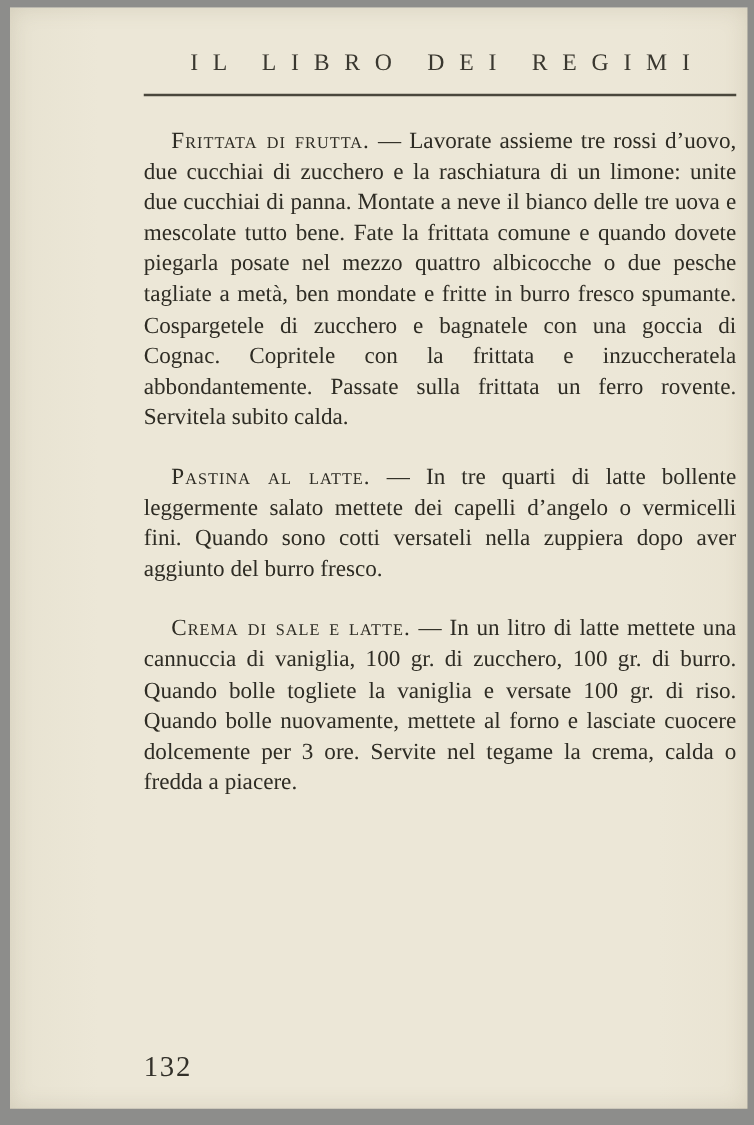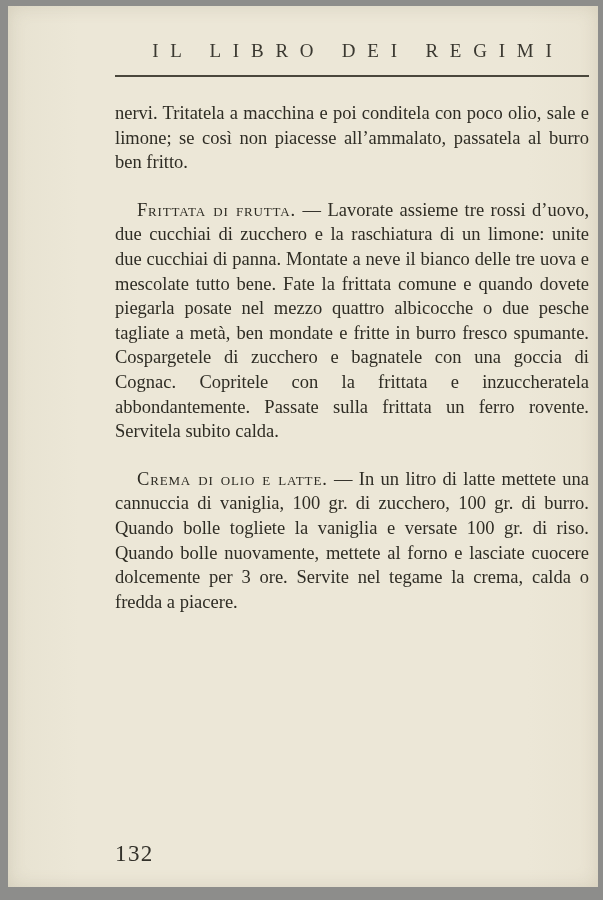--- a/index.html
+++ b/index.html
@@ -87,27 +87,27 @@
 <div class="paper">
 
   <div class="textblock">
 
     <h1 class="running-header">IL LIBRO DEI REGIMI</h1>
 
     <div class="header-rule"></div>
 
     <div class="bodytext">
 
-      <p class="continuation">nervi. Tritatela a macchina e poi conditela con poco olio, sale e limone; se così non piacesse all’ammalato, passatela al burro ben fritto.</p>
 
       <p class="recipe"><span class="lead">Frittata di frutta.</span> <span>— Lavorate assieme tre rossi d’uovo, due cucchiai di zucchero e la raschiatura di un limone: unite due cucchiai di panna. Montate a neve il bianco delle tre uova e mescolate tutto bene. Fate la frittata comune e quando dovete piegarla posate nel mezzo quattro albicocche o due pesche tagliate a metà, ben mondate e fritte in burro fresco spumante. Cospargetele di zucchero e bagnatele con una goccia di Cognac. Copritele con la frittata e inzuccheratela abbondantemente. Passate sulla frittata un ferro rovente. Servitela subito calda.</span></p>
 
 
+      <p class="recipe"><span class="lead">Pastina al latte.</span> <span>— In tre quarti di latte bollente leggermente salato mettete dei capelli d’angelo o vermicelli fini. Quando sono cotti versateli nella zuppiera dopo aver aggiunto del burro fresco.</span></p>
 
-      <p class="recipe"><span class="lead">Crema di olio e latte.</span> <span>— In un litro di latte mettete una cannuccia di vaniglia, 100 gr. di zucchero, 100 gr. di burro. Quando bolle togliete la vaniglia e versate 100 gr. di riso. Quando bolle nuovamente, mettete al forno e lasciate cuocere dolcemente per 3 ore. Servite nel tegame la crema, calda o fredda a piacere.</span></p>
+      <p class="recipe"><span class="lead">Crema di sale e latte.</span> <span>— In un litro di latte mettete una cannuccia di vaniglia, 100 gr. di zucchero, 100 gr. di burro. Quando bolle togliete la vaniglia e versate 100 gr. di riso. Quando bolle nuovamente, mettete al forno e lasciate cuocere dolcemente per 3 ore. Servite nel tegame la crema, calda o fredda a piacere.</span></p>
 
     </div>
 
   </div>
 
   <div class="page-footer">
     <span>132</span>
   </div>
 
 </div>

